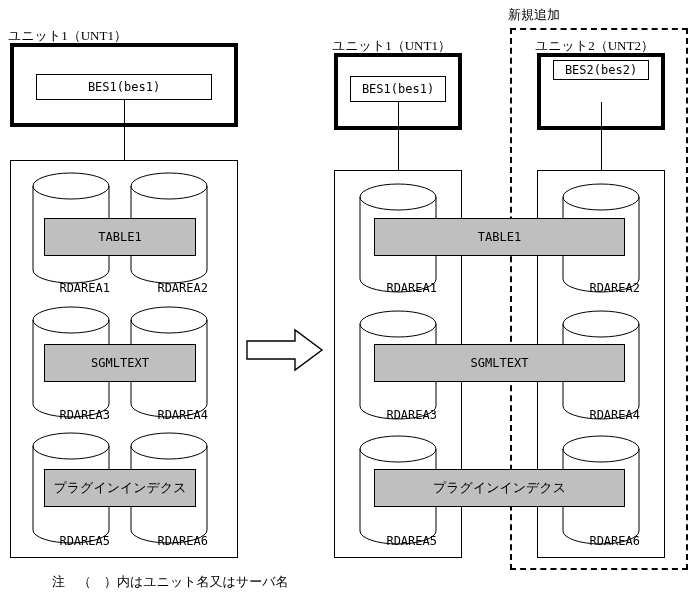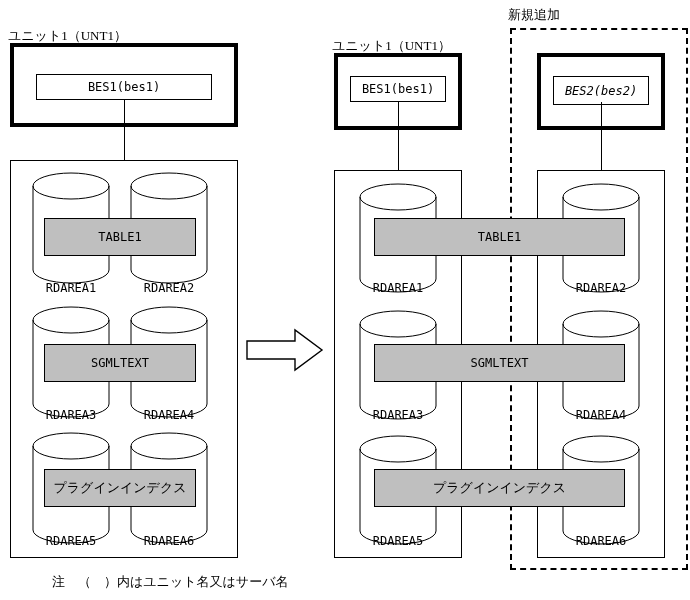--- a/index.html
+++ b/index.html
@@ -81,21 +81,21 @@
   }
   .band.jpband {
     font-family: "DejaVu Sans", "Liberation Sans", sans-serif;
     font-size: 13px;
   }
   .rdlabel {
     position: absolute;
     font-family: "DejaVu Sans Mono", "Liberation Mono", monospace;
     font-size: 12px;
     color: #000;
-    text-align: center;
+    text-align: right;
     white-space: nowrap;
   }
   .unitlabel {
     position: absolute;
     font-family: Liberation Serif, serif;
     font-size: 13px;
     color: #000;
     white-space: nowrap;
   }
   .arrow {
@@ -191,22 +191,23 @@
   </div>
 
   <div class="unitlabel" style="left:508px; top:6px;">新規追加</div>
   <div class="dashbox" style="left:510px; top:28px; width:178px; height:542px;"></div>
 
   <div class="unitlabel" style="left:332px; top:37px;">ユニット1（UNT1）</div>
   <div class="unitbox" style="left:334px; top:53px; width:128px; height:77px;"></div>
   <div class="besbox" style="left:350px; top:76px; width:96px; height:26px;">BES1(bes1)</div>
   <div class="vline" style="left:398px; top:102px; height:68px;"></div>
 
+  <div class="unitlabel" style="left:535px; top:37px;">ユニット2（UNT2）</div>
   <div class="unitbox" style="left:537px; top:53px; width:128px; height:77px;"></div>
-  <div class="besbox" style="left:553px; top:76px; width:96px; height:29px;font-style:italic;">BES2(bes2)</div>
+  <div class="besbox" style="left:553px; top:60px; width:96px; height:20px;">BES2(bes2)</div>
   <div class="vline" style="left:601px; top:102px; height:68px;"></div>
 
   <div class="frame" style="left:334px; top:170px; width:128px; height:388px;"></div>
 
   <div class="frame" style="left:537px; top:170px; width:128px; height:388px;"></div>
 
   <div class="cyl" style="left:359px; top:183px;">
     <svg width="78" height="110" viewBox="0 0 78 110">
       <ellipse cx="39" cy="14" rx="38" ry="13" fill="#fff" stroke="#000" stroke-width="1"></ellipse>
       <path d="M1,14 L1,96" fill="none" stroke="#000" stroke-width="1"></path>

